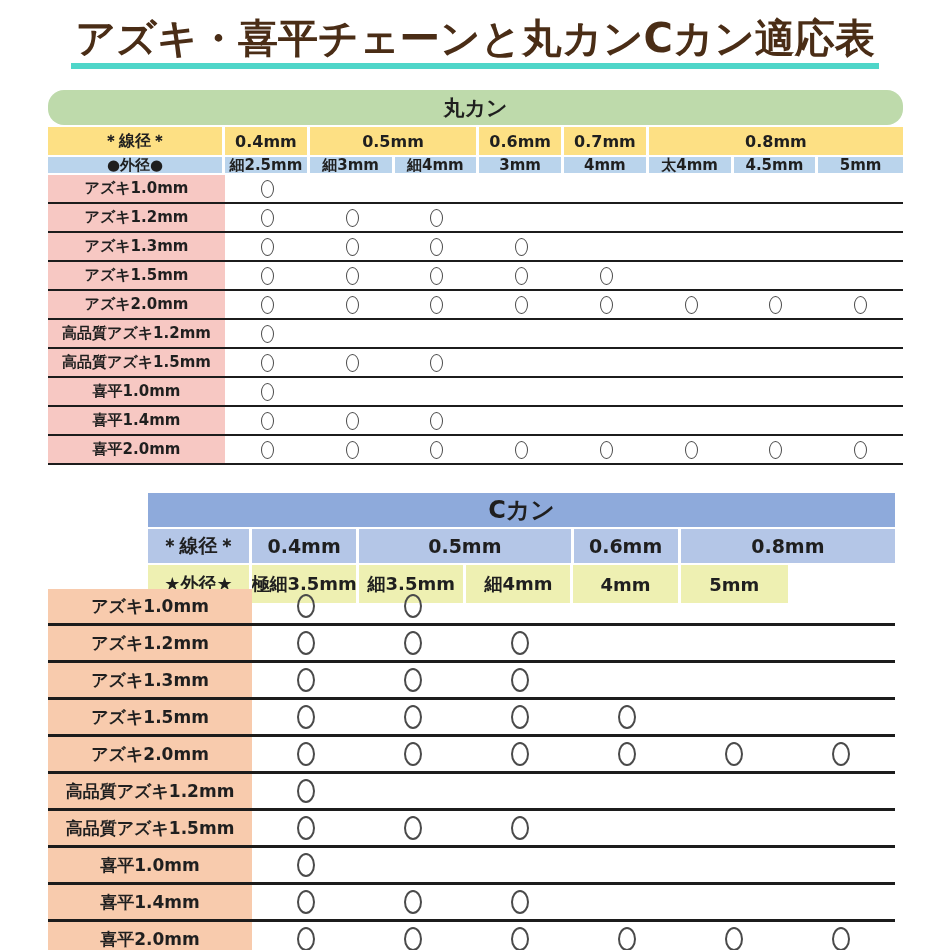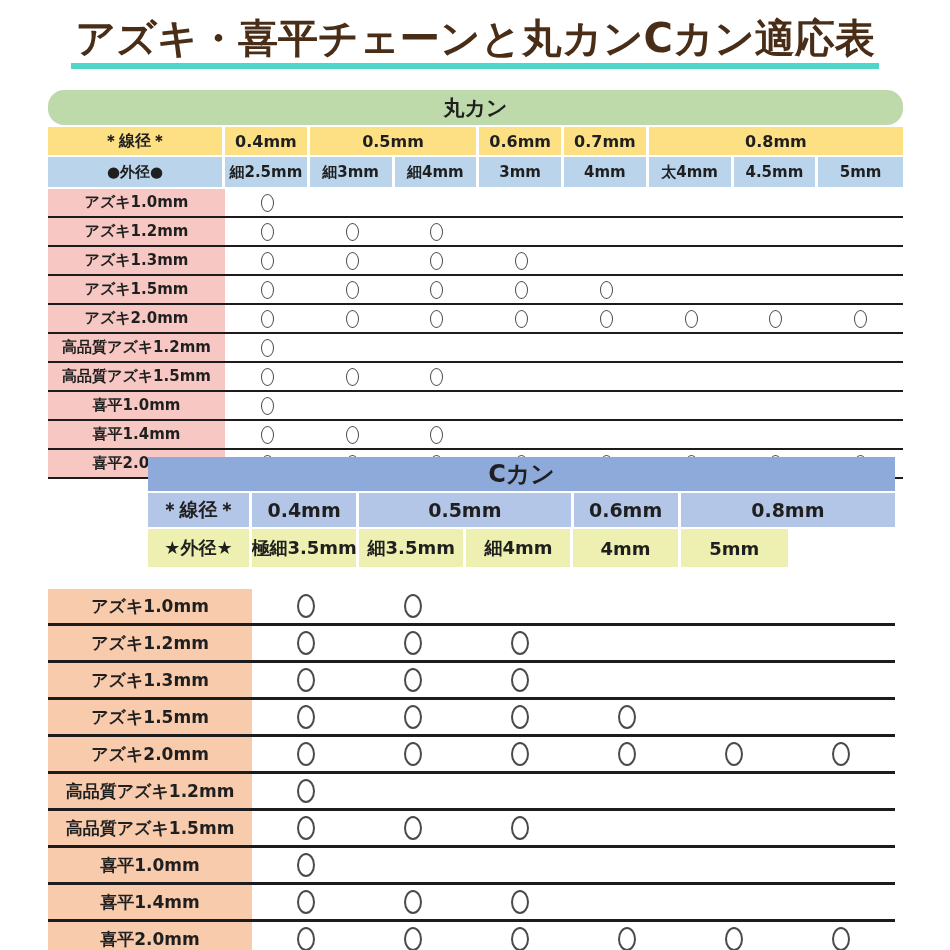--- a/index.html
+++ b/index.html
@@ -33,28 +33,28 @@
   .hcell{
     display:flex;align-items:center;justify-content:center;
     border-right:3px solid #fff;box-sizing:border-box;white-space:nowrap;overflow:hidden;
   }
   .hcell:last-child{border-right:none;text-align:right;}
   
   .t1{position:absolute;left:48px;top:90px;width:855px;}
   .t1 .tbar{height:35px;background:var(--t1-header-bg);display:flex;align-items:center;justify-content:center;font-size:21px;border-radius:16px;}
   .t1 .wire{margin-top:2px;height:28px;background:#fff;grid-template-columns:177px repeat(8,1fr);font-size:16px;}
   .t1 .wire .hcell{background:var(--t1-wire-bg);}
-  .t1 .od{margin-top:2px;height:30px;grid-template-columns:177px repeat(8,1fr);font-size:15px;}
+  .t1 .od{margin-top:2px;height:16px;grid-template-columns:177px repeat(8,1fr);font-size:15px;}
   .t1 .od .hcell{background:var(--t1-od-bg);}
   .t1 .tbody{margin-top:2px;}
   .t1 .brow{display:grid;grid-template-columns:177px repeat(8,1fr);height:29px;box-sizing:border-box;border-bottom:2px solid var(--line-color);}
   .t1 .rlabel{background:var(--t1-rowheader-bg);display:flex;align-items:center;justify-content:center;font-size:15px;white-space:nowrap;}
   .t1 .mark{width:13px;height:18px;border:1.5px solid var(--mark-color);border-radius:50%;box-sizing:border-box;}
   
-  .t2h{position:absolute;left:148px;top:457px;width:747px;}
+  .t2h{position:absolute;left:148px;top:493px;width:747px;}
   .t2h .tbar{height:34px;background:var(--t2-header-bg);display:flex;align-items:center;justify-content:center;font-size:24px;}
   .t2h .wire{margin-top:2px;height:34px;grid-template-columns:104px repeat(6,1fr);font-size:19px;}
   .t2h .wire .hcell{background:var(--t2-wire-bg);}
   .t2h .od{margin-top:2px;height:38px;grid-template-columns:104px repeat(6,1fr);font-size:18px;}
   .t2h .od .hcell{background:var(--t2-od-bg);}
   .t2b{position:absolute;left:48px;top:589px;width:847px;}
   .t2b .brow{display:grid;grid-template-columns:204px repeat(6,1fr);height:37px;box-sizing:border-box;border-bottom:3px solid var(--line-color);}
   .t2b .rlabel{background:var(--t2-rowheader-bg);display:flex;align-items:center;justify-content:center;font-size:17px;white-space:nowrap;}
   .t2b .mark{width:18px;height:24px;border:2px solid var(--mark-color);border-radius:50%;box-sizing:border-box;}
   

